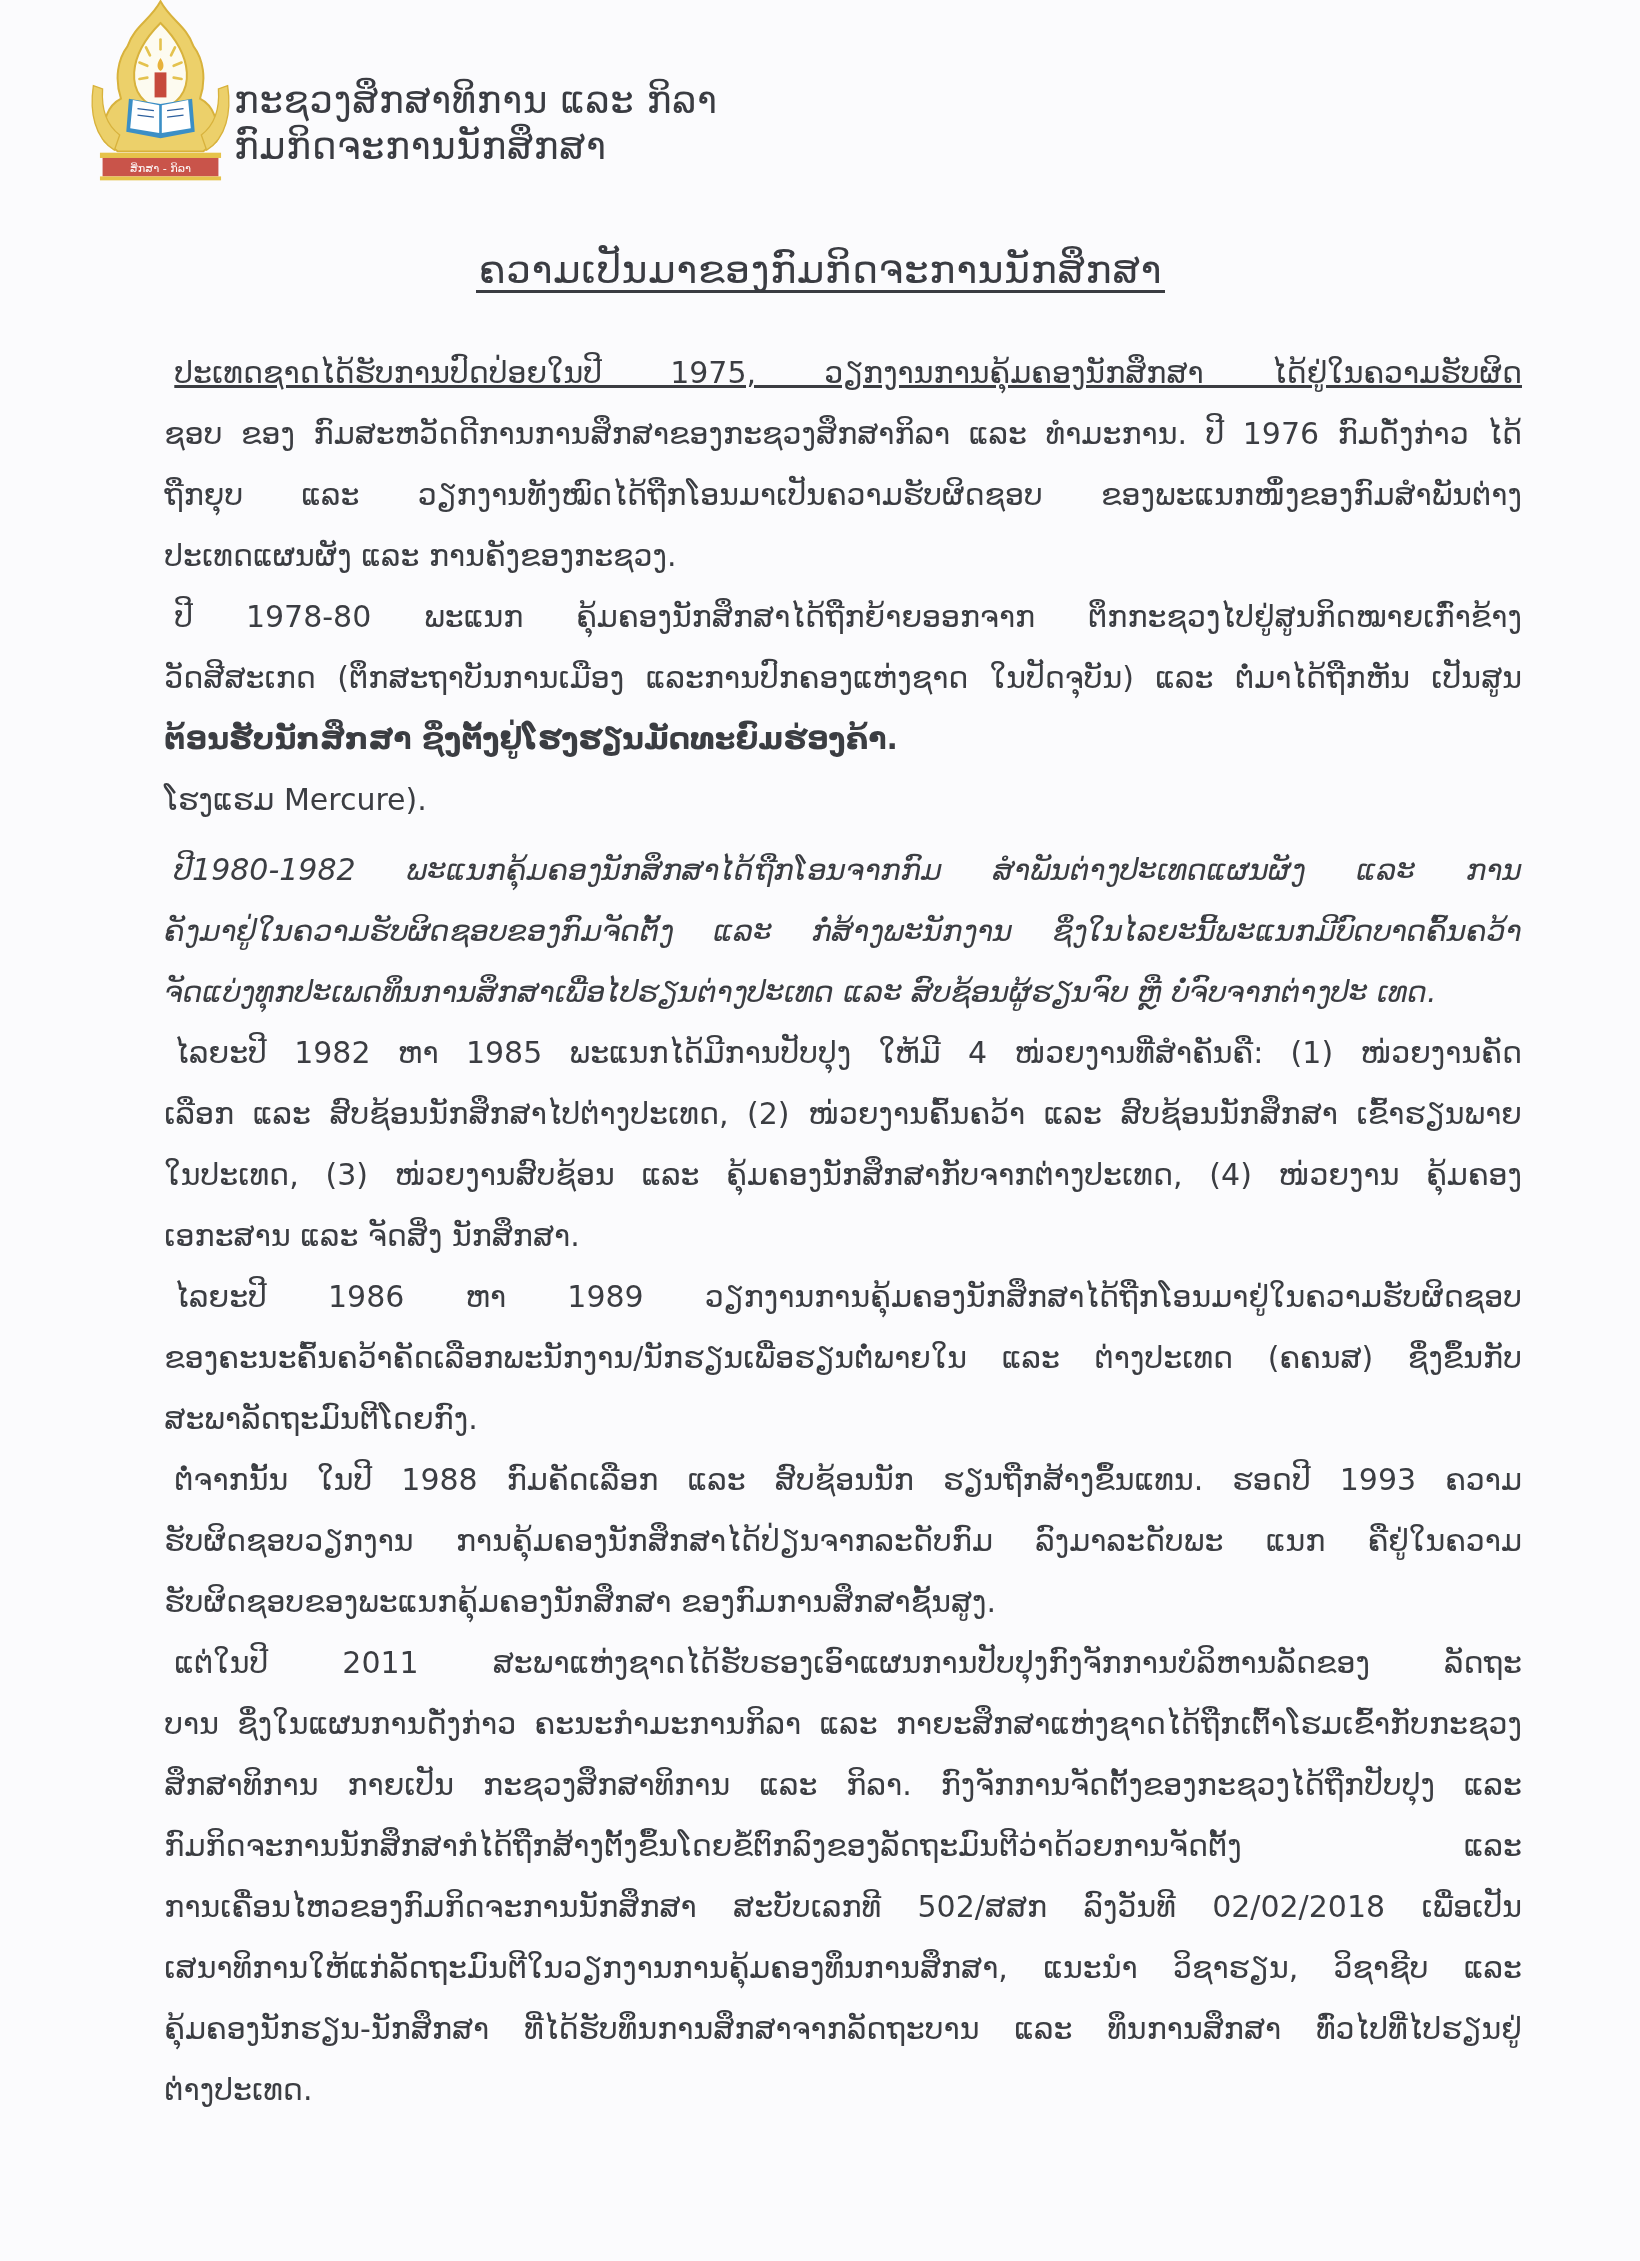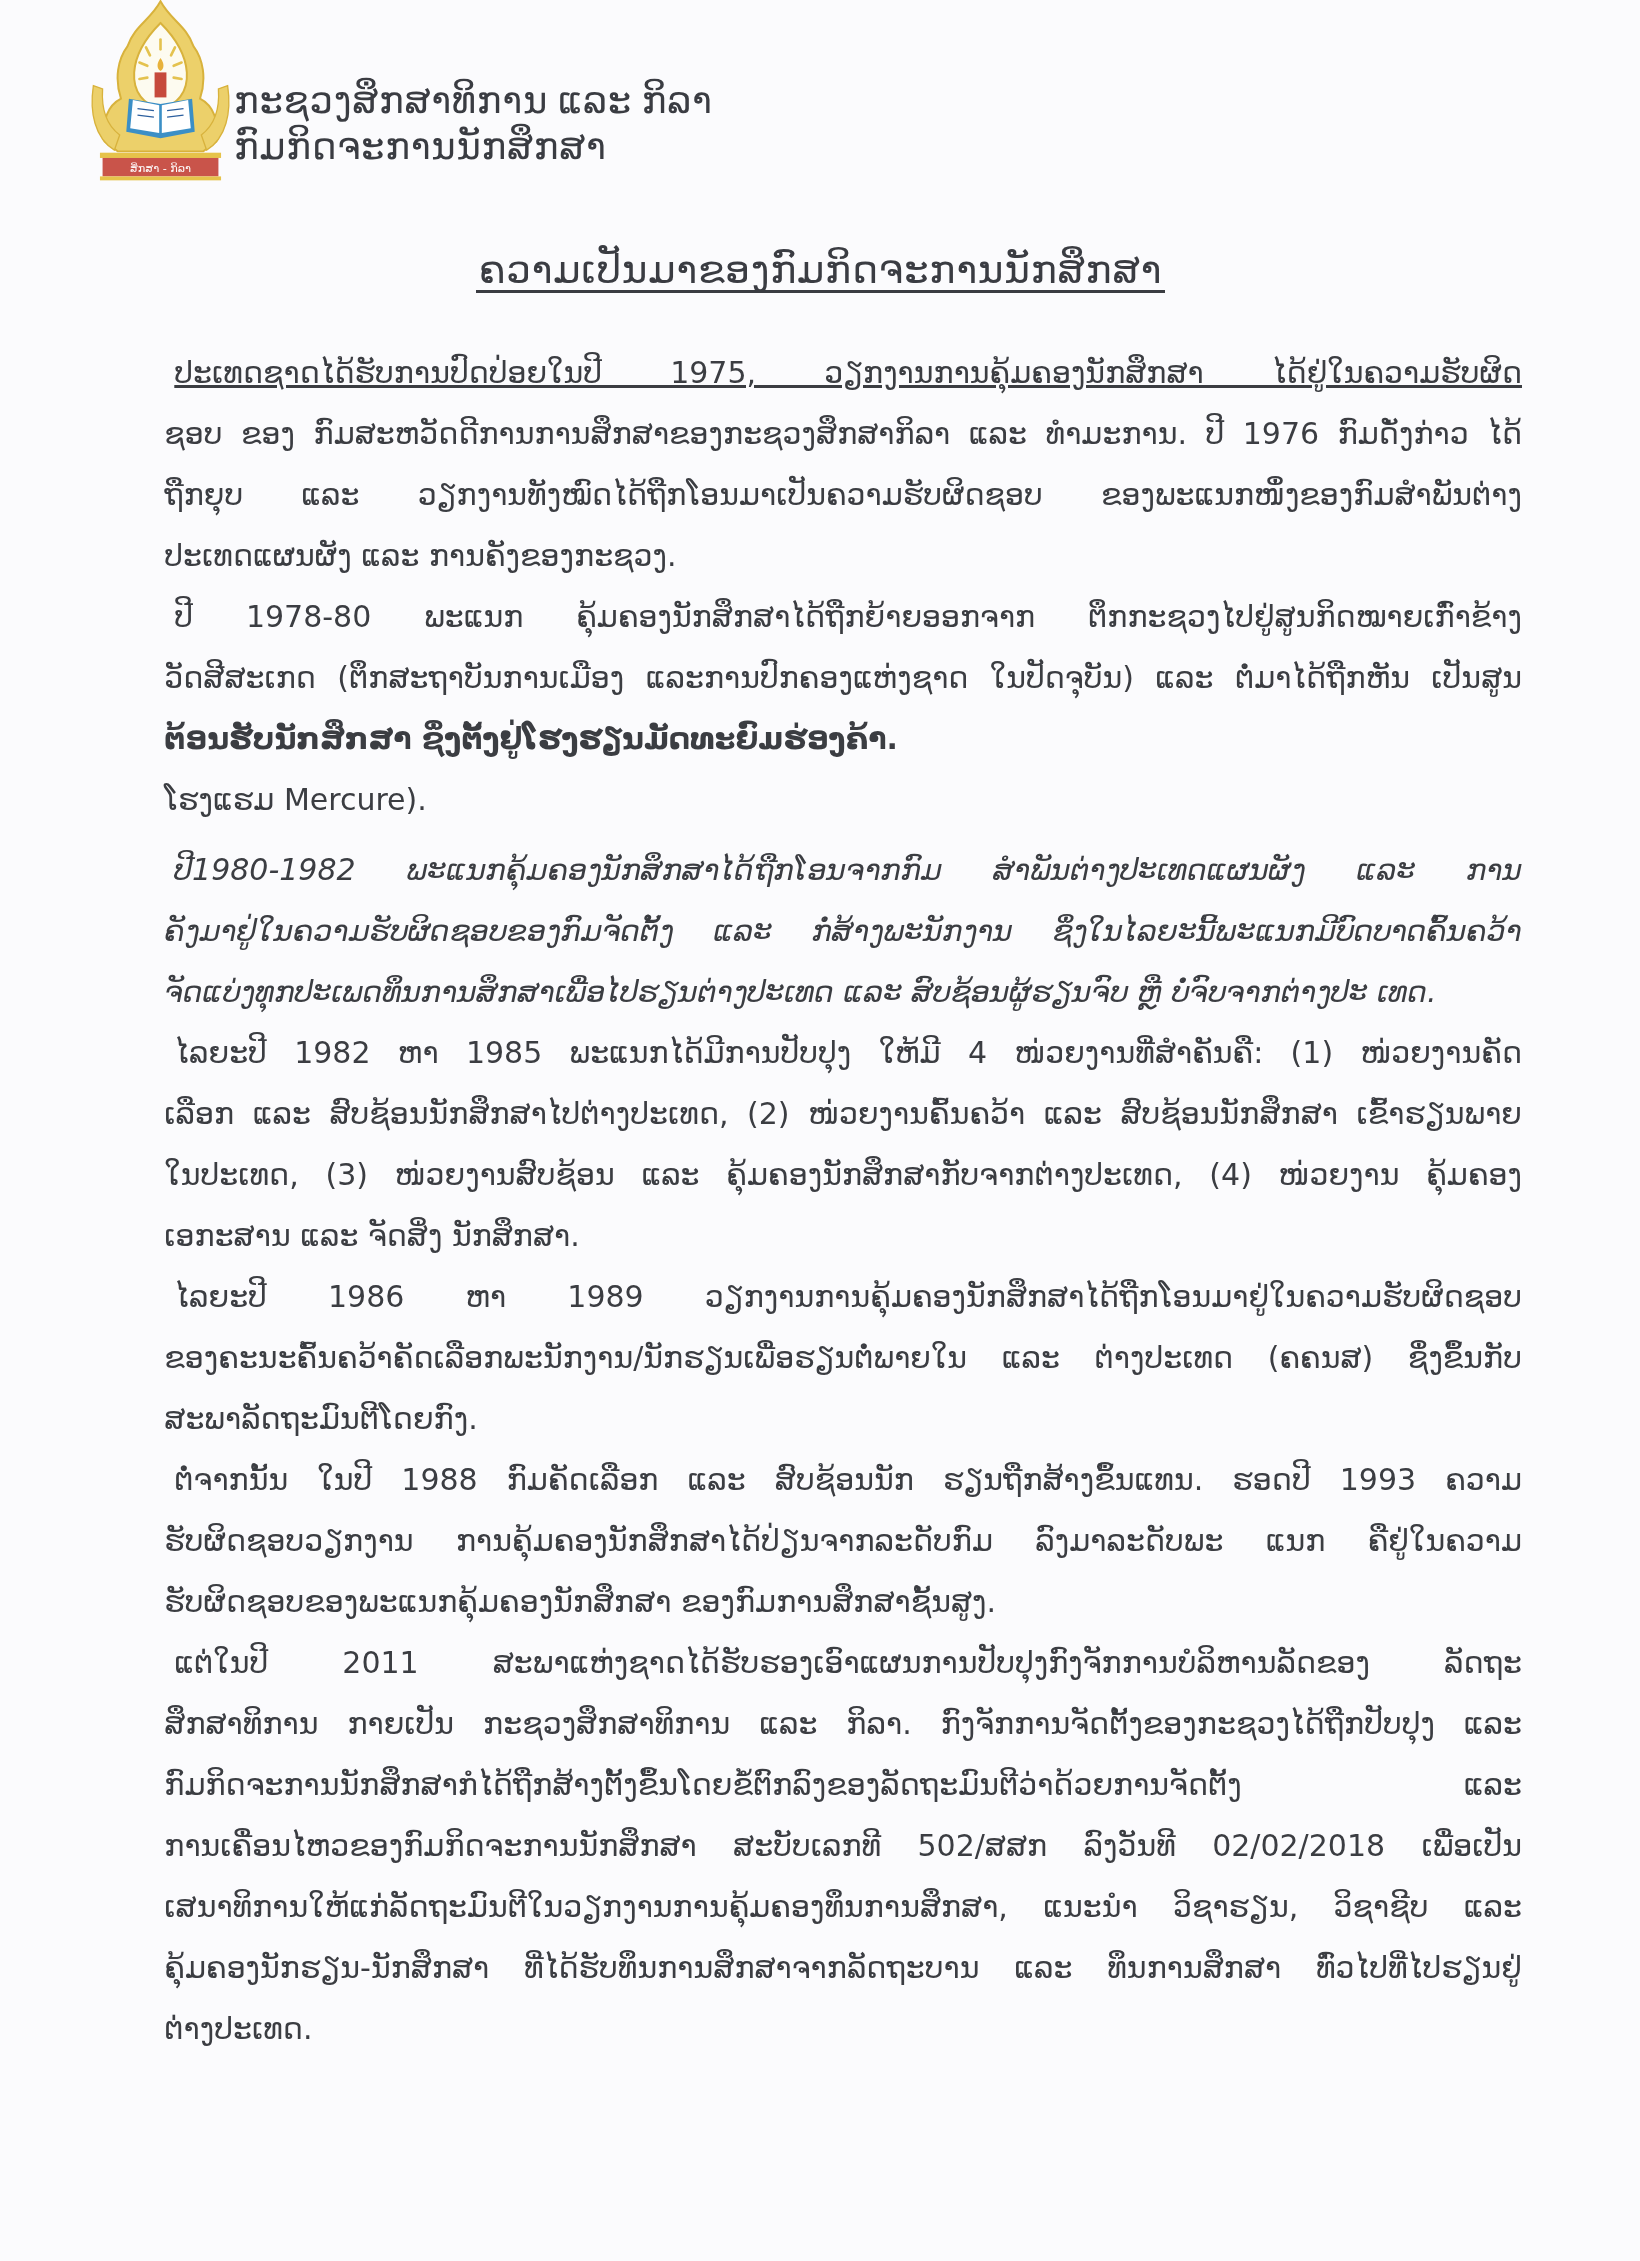--- a/index.html
+++ b/index.html
@@ -6,21 +6,21 @@
   body {
     width:1641px; height:2261px;
     background:#fbfbfd;
     font-family:"DejaVu Sans", sans-serif;
     color:#3b3d42;
     position:relative;
     overflow:hidden;
   }
   .letterhead { position:absolute; left:85px; top:0; width:657px; height:191px; }
   .logo { position:absolute; left:3px; top:0; width:145px; height:204px; }
-  .org-lines { position:absolute; left:149px; top:78px;font-family:Liberation Serif, serif; }
+  .org-lines { position:absolute; left:149px; top:78px; }
   .org-line {
     font-size:37px; line-height:46px; color:#3a3c42; white-space:nowrap;
     letter-spacing:0.7px;
   }
   .title-wrap { position:absolute; left:0; right:0; top:250px; text-align:center; }
   .title {
     display:inline-block;
     font-size:39px; line-height:39px; color:#3a3c42;
     border-bottom:3.3px solid #3a3c42; padding:0 2.6px 1.3px 2.6px;
     letter-spacing:0.7px;
@@ -116,20 +116,21 @@
       <span class="line" style="margin-left: -10px;">ຂອງຄະນະຄົ້ນຄວ້າຄັດເລືອກພະນັກງານ/ນັກຮຽນເພື່ອຮຽນຕໍ່ພາຍໃນ ແລະ ຕ່າງປະເທດ (ຄຄນສ) ຊຶ່ງຂຶ້ນກັບ</span>
       <span class="line last" style="margin-left: -10px;">ສະພາລັດຖະມົນຕີໂດຍກົງ.</span>
     </div>
     <div class="para">
       <span class="line" style="padding-left: 0px; margin-left: 0px;">ຕໍ່ຈາກນັ້ນ ໃນປີ 1988 ກົມຄັດເລືອກ ແລະ ສົບຊ້ອນນັກ ຮຽນຖືກສ້າງຂຶ້ນແທນ. ຮອດປີ 1993 ຄວາມ</span>
       <span class="line" style="margin-left: -10px;">ຮັບຜິດຊອບວຽກງານ  ການຄຸ້ມຄອງນັກສຶກສາໄດ້ປ່ຽນຈາກລະດັບກົມ  ລົງມາລະດັບພະ  ແນກ  ຄືຢູ່ໃນຄວາມ</span>
       <span class="line last" style="margin-left: -10px;">ຮັບຜິດຊອບຂອງພະແນກຄຸ້ມຄອງນັກສຶກສາ ຂອງກົມການສຶກສາຊັ້ນສູງ.</span>
     </div>
     <div class="para">
       <span class="line" style="padding-left: 0px; margin-left: 0px;">ແຕ່ໃນປີ 2011  ສະພາແຫ່ງຊາດໄດ້ຮັບຮອງເອົາແຜນການປັບປຸງກົງຈັກການບໍລິຫານລັດຂອງ  ລັດຖະ</span>
+      <span class="line" style="margin-left: -10px;">ບານ ຊຶ່ງໃນແຜນການດັ່ງກ່າວ ຄະນະກຳມະການກິລາ ແລະ ກາຍະສຶກສາແຫ່ງຊາດໄດ້ຖືກເຕົ້າໂຮມເຂົ້າກັບກະຊວງ</span>
       <span class="line" style="margin-left: -10px;">ສຶກສາທິການ  ກາຍເປັນ ກະຊວງສຶກສາທິການ  ແລະ  ກິລາ.  ກົງຈັກການຈັດຕັ້ງຂອງກະຊວງໄດ້ຖືກປັບປຸງ ແລະ</span>
       <span class="line" style="margin-left: -10px;">ກົມກິດຈະການນັກສຶກສາກໍໄດ້ຖືກສ້າງຕັ້ງຂຶ້ນໂດຍຂໍ້ຕົກລົງຂອງລັດຖະມົນຕີວ່າດ້ວຍການຈັດຕັ້ງ ແລະ</span>
       <span class="line" style="margin-left: -10px;">ການເຄື່ອນໄຫວຂອງກົມກິດຈະການນັກສຶກສາ ສະບັບເລກທີ 502/ສສກ ລົງວັນທີ 02/02/2018   ເພື່ອເປັນ</span>
       <span class="line" style="margin-left: -10px;">ເສນາທິການໃຫ້ແກ່ລັດຖະມົນຕີໃນວຽກງານການຄຸ້ມຄອງທຶນການສຶກສາ, ແນະນຳ ວິຊາຮຽນ, ວິຊາຊີບ ແລະ</span>
       <span class="line" style="margin-left: -10px;">ຄຸ້ມຄອງນັກຮຽນ-ນັກສຶກສາ ທີ່ໄດ້ຮັບທຶນການສຶກສາຈາກລັດຖະບານ ແລະ ທຶນການສຶກສາ ທົ່ວໄປທີ່ໄປຮຽນຢູ່</span>
       <span class="line last" style="margin-left: -10px;">ຕ່າງປະເທດ.</span>
     </div>
   </div>
 
 

